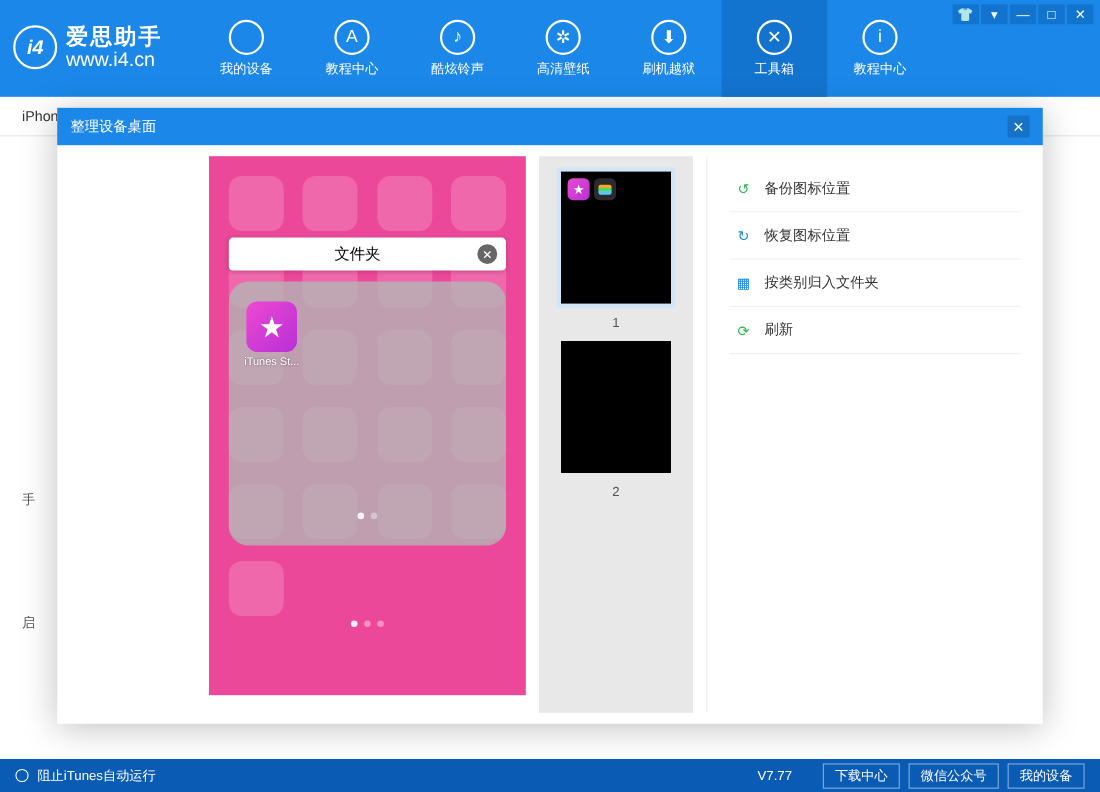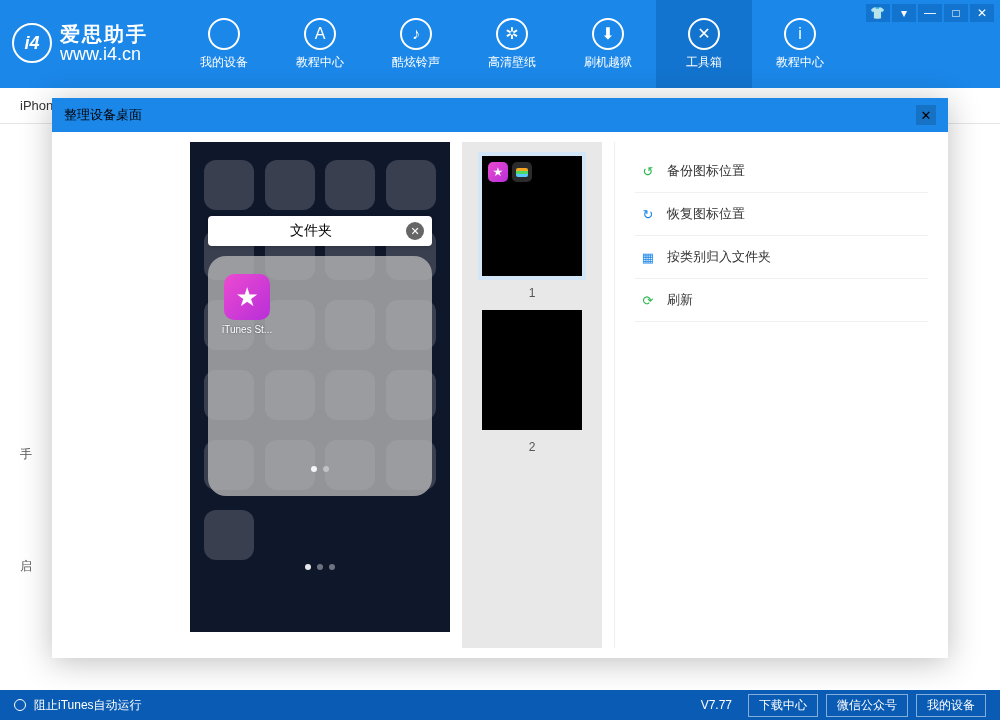--- a/index.html
+++ b/index.html
@@ -21,27 +21,27 @@
 
 .win-controls { position: absolute; right: 6px; top: 4px; display: flex; gap: 2px; }
 .win-btn { width: 24px; height: 18px; background: #1374cf; color: #fff; font-size: 12px; display: flex; align-items: center; justify-content: center; cursor: pointer; }
 .dl-center { position: absolute; right: 10px; top: 40px; background: #1374cf; color: #fff; font-size: 12px; padding: 6px 18px; border-radius: 2px; cursor: pointer; display: flex; align-items: center; gap: 6px; }
 
 
 .tabbar { height: 36px; border-bottom: 1px solid #e5e5e5; display: flex; align-items: center; padding: 0 20px; font-size: 13px; color: #333; }
 
 
 .modal { position: absolute; left: 52px; top: 98px; width: 896px; height: 560px; background: #fff; box-shadow: 0 4px 30px rgba(0,0,0,0.25); display: flex; flex-direction: column; }
-.modal-title { height: 34px; background: #1b87e8; color: #000000; display: flex; align-items: center; justify-content: space-between; padding: 0 12px; font-size: 13px; }
+.modal-title { height: 34px; background: #1b87e8; color: #ffffff; display: flex; align-items: center; justify-content: space-between; padding: 0 12px; font-size: 13px; }
 .close-x { width: 20px; height: 20px; background: rgba(0,0,0,0.15); display: flex; align-items: center; justify-content: center; cursor: pointer; font-size: 13px; }
 
 .modal-body { flex: 1; display: flex; padding: 10px 0 10px 10px; gap: 12px; }
 
 
-.phone { width: 260px; height: 490px; background: #0f172a; position: relative; overflow: hidden; }
+.phone { width: 288px; height: 490px; background: #ec4899; position: relative; overflow: hidden; }
 .phone-grid { position: absolute; inset: 0; padding: 18px 12px 0; display: grid; grid-template-columns: repeat(4, 1fr); grid-auto-rows: 64px; gap: 6px 6px; opacity: 0.35; }
 .ghost { background: rgba(255,255,255,0.5); border-radius: 12px; width: 50px; height: 50px; margin: 0 auto; }
 
 .folder-pop { position: absolute; left: 18px; top: 74px; right: 18px; }
 .folder-input { display: flex; background: #fff; border-radius: 4px; padding: 6px 8px; align-items: center; box-shadow: 0 1px 4px rgba(0,0,0,0.2); }
 .folder-input input { flex: 1; border: none; outline: none; text-align: center; font-size: 14px; }
 .clear-btn { width: 18px; height: 18px; background: #666; color: #fff; border-radius: 50%; font-size: 11px; display: flex; align-items: center; justify-content: center; cursor: pointer; }
 
 .folder-box { margin-top: 10px; background: rgba(180,180,180,0.8); border-radius: 18px; padding: 18px 14px; height: 240px; }
 .folder-apps { display: flex; gap: 28px; }
@@ -68,21 +68,21 @@
 
 
 .sidepanel { flex: 1; border-left: 1px solid #eee; padding: 8px 20px; display: flex; flex-direction: column; }
 .action { display: flex; align-items: center; gap: 10px; padding: 12px 4px; border-bottom: 1px solid #f0f0f0; font-size: 13px; color: #333; cursor: pointer; }
 .action-icon { width: 18px; height: 18px; display: flex; align-items: center; justify-content: center; }
 .save-btn { margin-top: auto; margin-bottom: 10px; background: #1b87e8; color: #fff; text-align: center; padding: 12px 0; font-size: 14px; cursor: pointer; border-radius: 2px; }
 
 
 .footer { position: absolute; bottom: 0; left: 0; right: 0; height: 30px; background: #0a5bb4; color: #fff; display: flex; align-items: center; padding: 0 14px; font-size: 12px; gap: 8px; }
 .footer .spacer { flex: 1; }
-.footer .ver { margin-right: 8px; }
+.footer .ver { margin-right: 20px; }
 .footer .fbtn { border: 1px solid rgba(255,255,255,0.5); padding: 2px 10px; cursor: pointer; }
 .radio-o { width: 12px; height: 12px; border: 1.5px solid #fff; border-radius: 50%; }
 
 
 .peek { position: absolute; left: 20px; font-size: 12px; color: #555; }
 </style>
 </head>
 <body>
 
 <div class="header">

